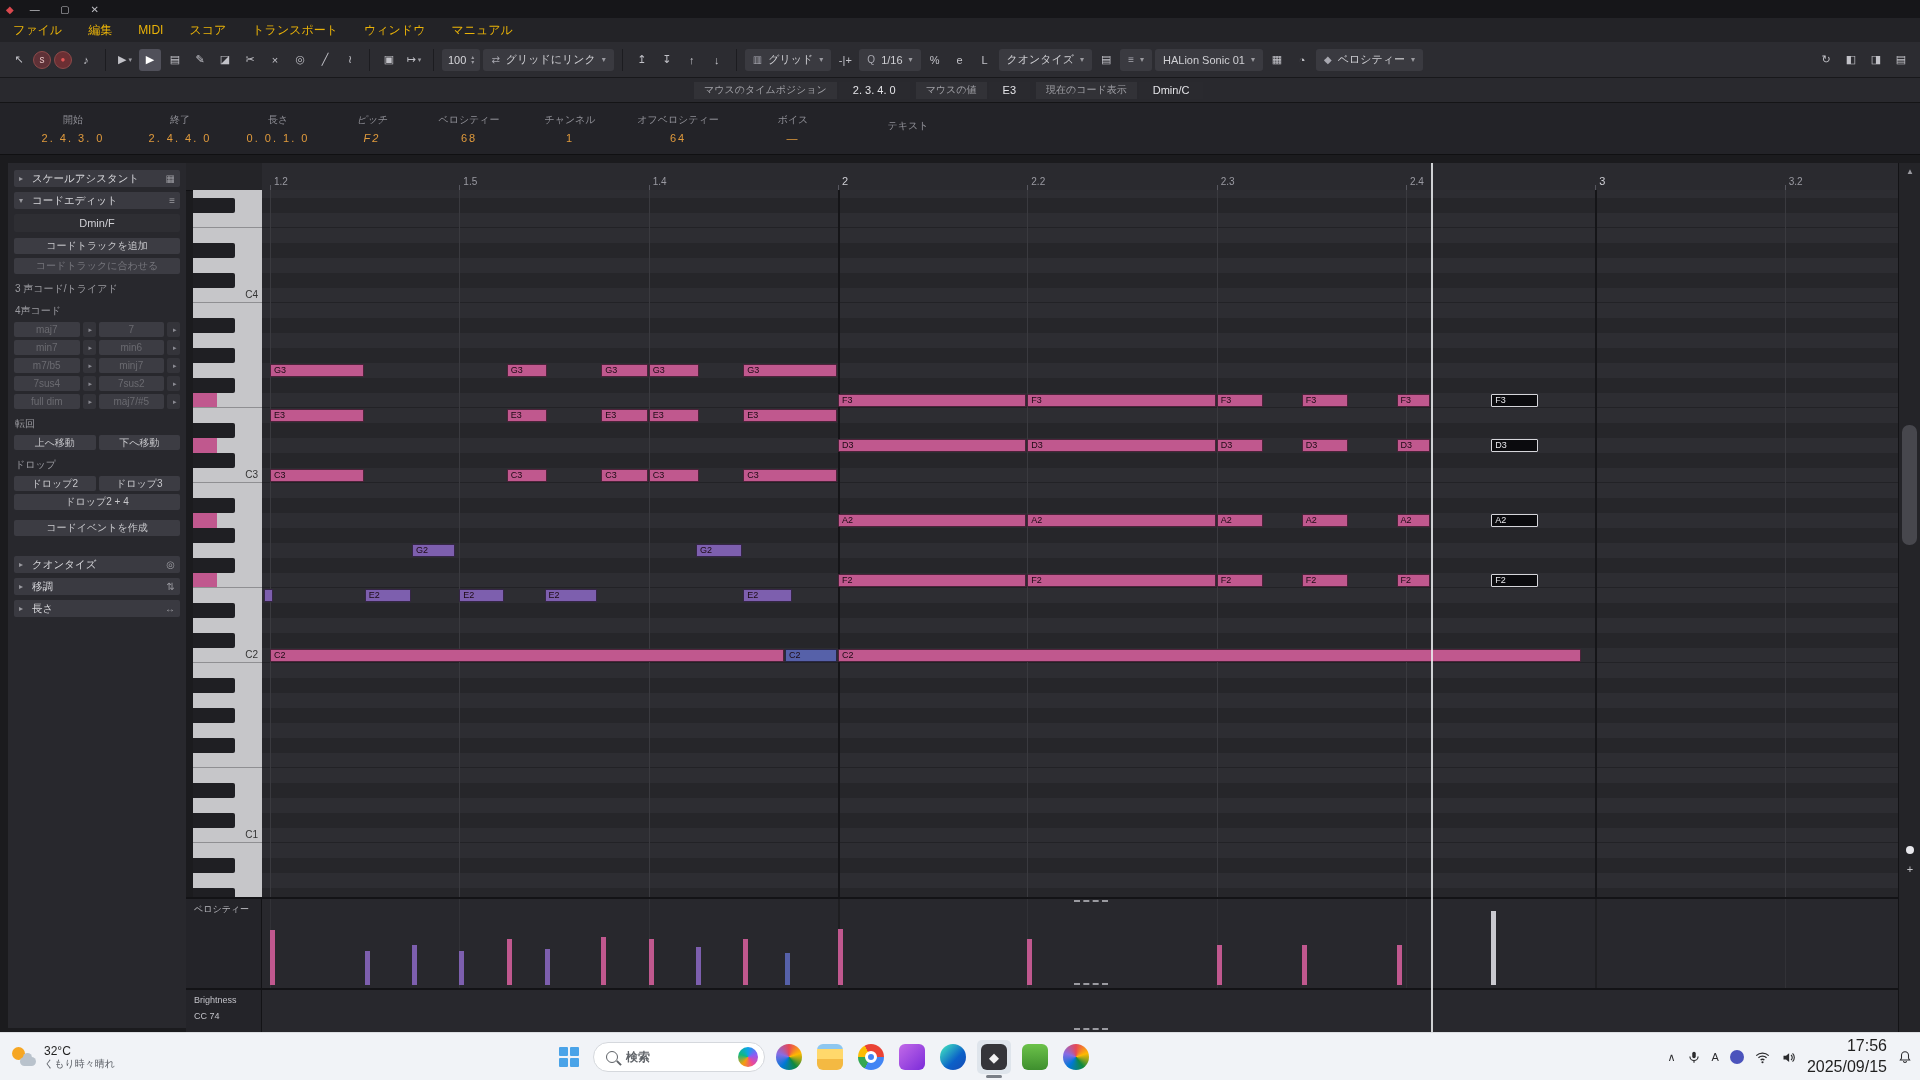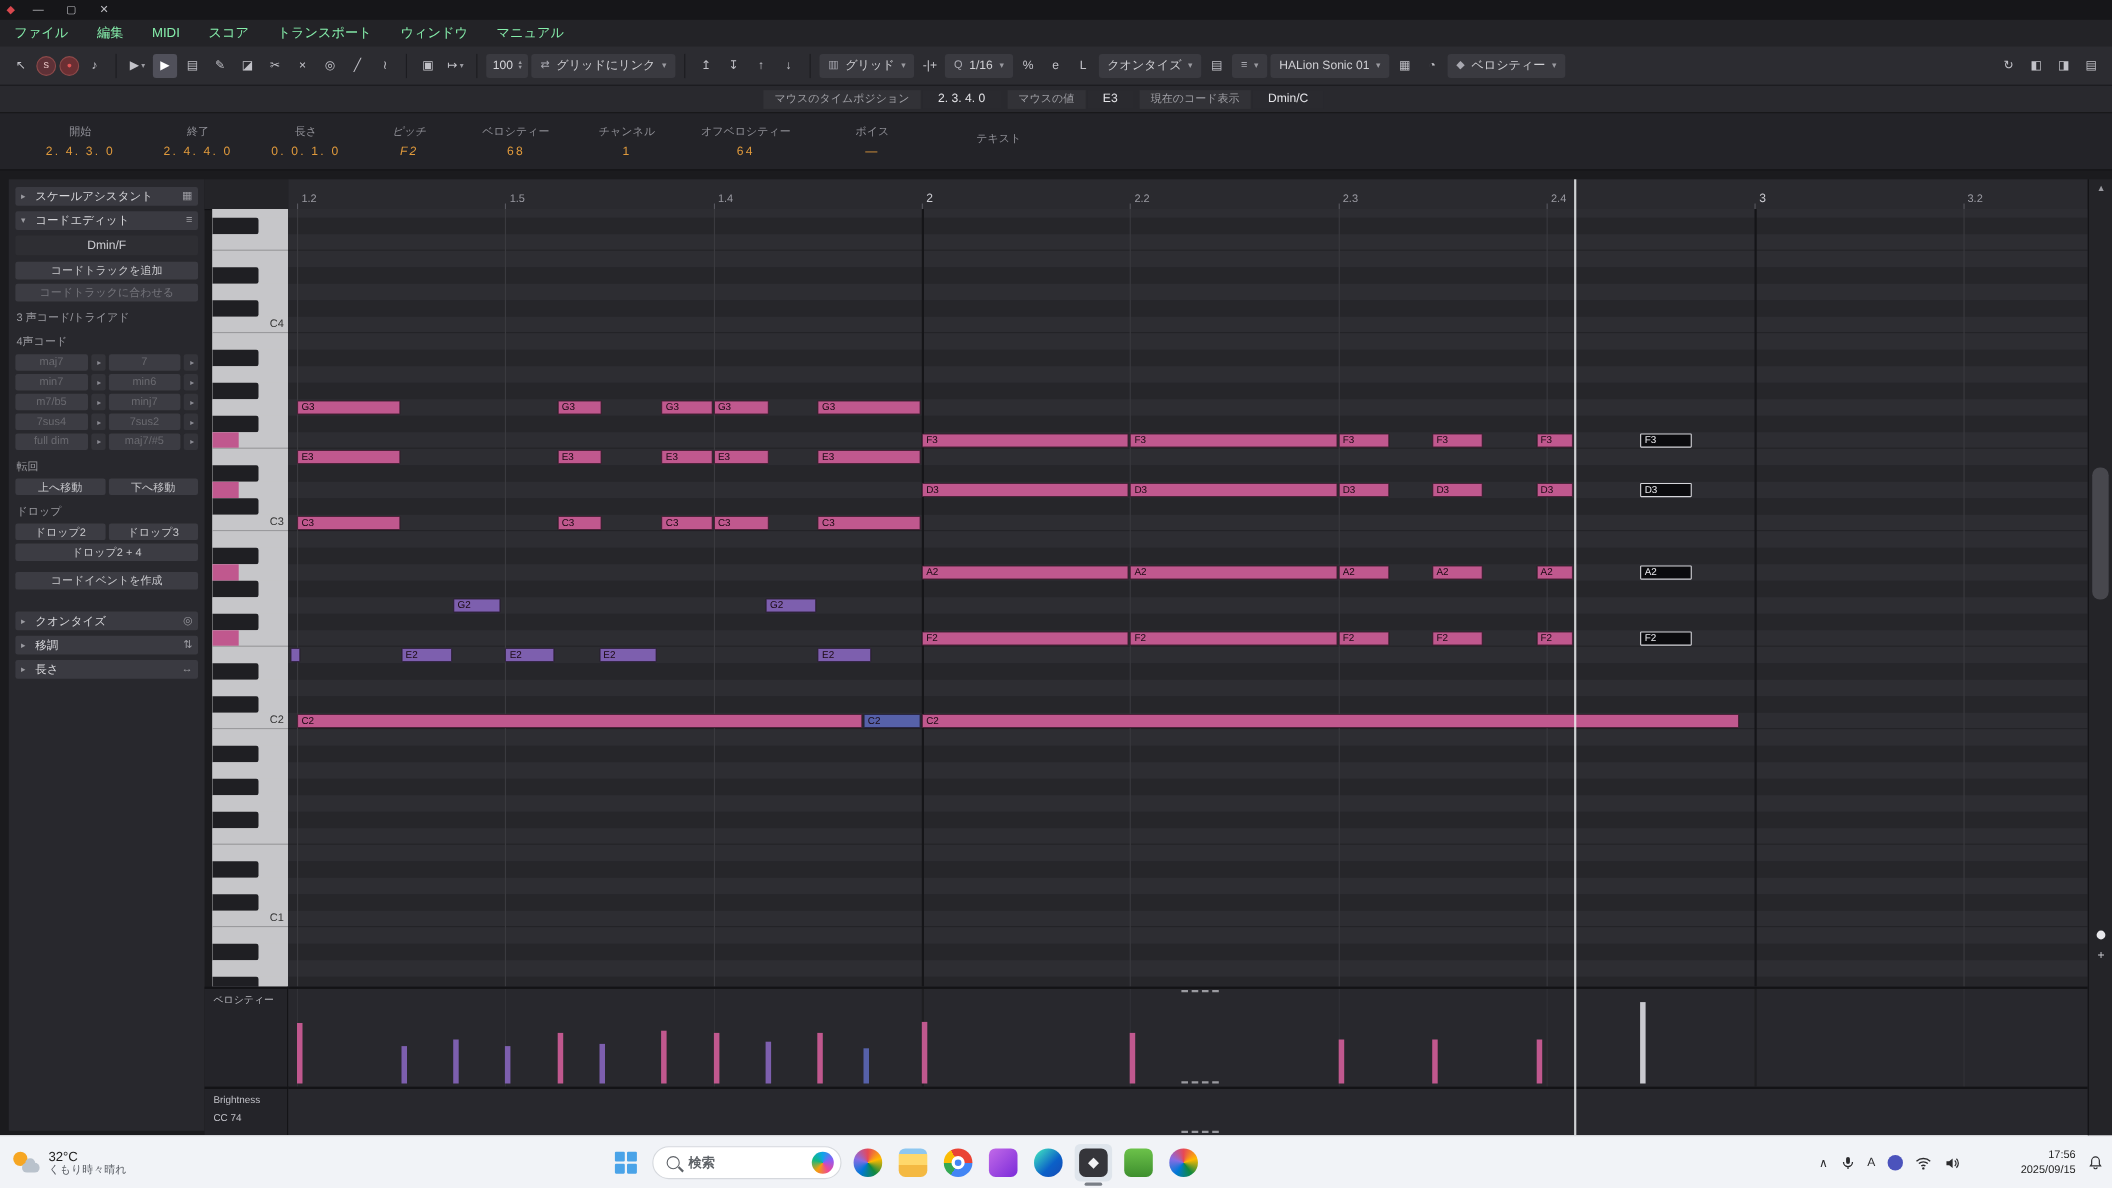--- a/index.html
+++ b/index.html
@@ -7,21 +7,21 @@
   #app{position:absolute;left:0;top:0;width:1920px;height:1080px;background:#1b1b1e;}
 
   
   .titlebar{position:absolute;left:0;top:0;width:1920px;height:18px;background:#161619;display:flex;align-items:center;color:#d2d2d6;font-size:11px;}
   .titlebar .appicon{color:#d9484e;font-size:10px;margin:0 6px 0 6px;}
   .titlebar .ttl{flex:1;}
   .winbtn{width:30px;height:18px;display:flex;align-items:center;justify-content:center;color:#bdbdc2;font-size:10px;}
 
   
   .menubar{position:absolute;left:0;top:18px;width:1920px;height:24px;background:#232327;display:flex;align-items:center;border-bottom:1px solid #141416;}
-  .menu-item{padding:0 13px;font-size:12px;color:#86efac;}
+  .menu-item{padding:0 13px;font-size:12px;color:#eab308;}
 
   
   .toolbar{position:absolute;left:0;top:42px;width:1920px;height:36px;background:#2c2c31;border-bottom:1px solid #18181b;display:flex;align-items:center;padding:0 8px;box-sizing:border-box;gap:3px;}
   .tbtn{height:22px;min-width:22px;border:none;background:transparent;color:#c2c2c8;font-size:11px;border-radius:3px;display:flex;align-items:center;justify-content:center;padding:0 2px;}
   .tbtn.active{background:#50505a;color:#fff;}
   .tbtn.round{width:18px;min-width:18px;height:18px;border-radius:50%;background:#5e3137;border:1px solid #8d4a4a;color:#e6c4c4;font-size:10px;}
   .tbtn.rec{background:#6b2f33;color:#e05555;font-size:8px;}
   .tbtn.hasdd::after{content:"▾";font-size:7px;color:#9a9aa0;margin-left:2px;}
   .tsep{width:1px;height:22px;background:#1c1c20;margin:0 5px;}
   .tflex{flex:1;}
@@ -127,21 +127,21 @@
   .ic-folder{background:linear-gradient(180deg,#8ec7f0 18%,#ffd86b 18%,#ffd86b 58%,#f4b942 58%);}
   .ic-chrome{border-radius:50%;background:conic-gradient(from -30deg,#ea4335 0 120deg,#4285f4 0 240deg,#34a853 0 300deg,#fbbc05 0 360deg);}
   .ic-chrome::after{content:"";position:absolute;inset:7px;border-radius:50%;background:#4285f4;border:3px solid #fff;}
   .ic-purple{background:linear-gradient(135deg,#c26ae8,#7b2bd9);}
   .ic-edge{border-radius:50%;background:linear-gradient(135deg,#45f0c0,#0b60c8 60%,#174bb4);}
   .ic-cubase{background:#35353a;display:flex;align-items:center;justify-content:center;color:#f2f2f4;font-size:13px;}
   .ic-green{background:linear-gradient(180deg,#6cc24a,#3e8f2e);}
   .tray{position:absolute;right:8px;top:0;height:48px;display:flex;align-items:center;gap:11px;}
   .tico{display:flex;align-items:center;justify-content:center;color:#2b2b2e;font-size:11px;}
   .bluedot{width:14px;height:14px;border-radius:50%;background:#4b53bc;}
-  .tray-clock{text-align:right;font-size:10px;color:#1f1f1f;line-height:1.3;margin-left:44px;}
+  .tray-clock{text-align:right;font-size:16px;color:#1f1f1f;line-height:1.3;}
 </style>
 </head>
 <body>
 
 <div id="app">
 
   <div class="titlebar">
     <span class="appicon">◆</span>
     <span class="winbtn">—</span>
     <span class="winbtn">▢</span>

